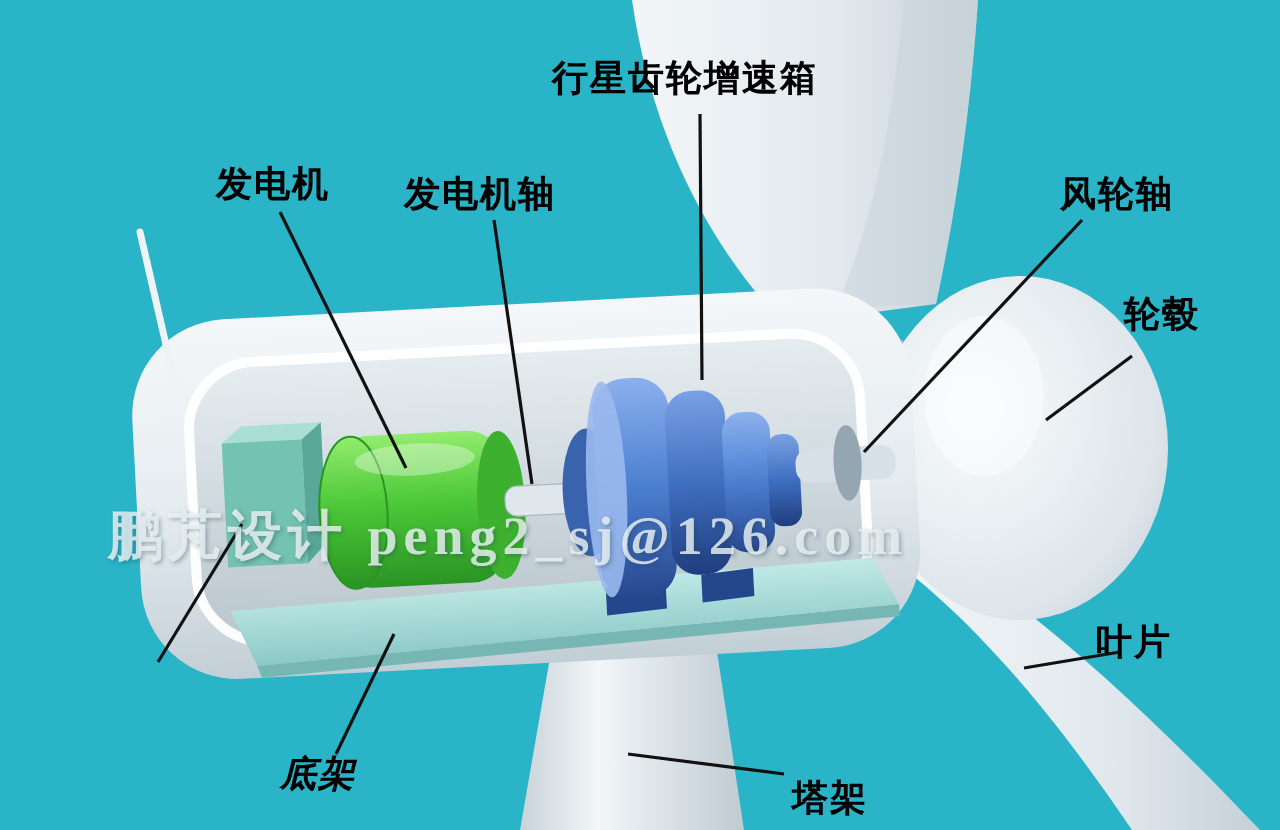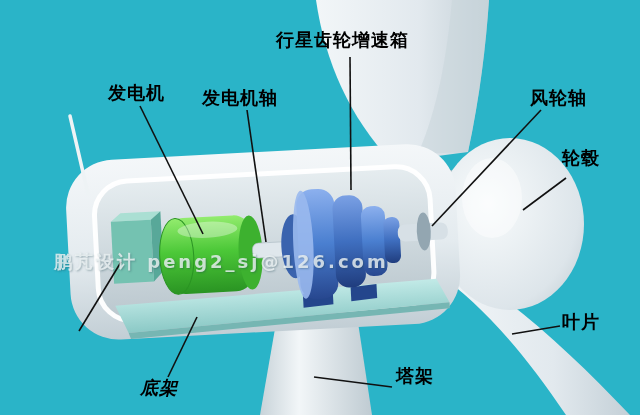--- a/index.html
+++ b/index.html
@@ -16,26 +16,27 @@
     font-size:18px;
     font-weight:bold;
     color:#000;
     white-space:nowrap;
     line-height:1.1;
     letter-spacing:1px;
   }
   .watermark{
     position:absolute;
     left:54px;top:250px;
-    font-size:18px;
+    font-size:27px;
     font-weight:bold;
     letter-spacing:3px;
     color:rgba(235,241,243,0.82);
     text-shadow:1px 1px 2px rgba(30,70,80,0.35);
     white-space:nowrap;
+    font-family:Liberation Serif, serif;
   }
 </style>
 </head>
 <body>
 
 <div class="stage">
 
   <svg width="640" height="415" viewBox="0 0 640 415">
     <defs>
       <linearGradient id="whiteV" x1="0" y1="0" x2="0" y2="1">
@@ -160,18 +161,18 @@
       <line x1="79" y1="331" x2="121" y2="262"></line>
     </g>
   </svg>
 
   <div class="lbl" style="left:276px;top:30px;">行星齿轮增速箱</div>
   <div class="lbl" style="left:202px;top:88px;">发电机轴</div>
   <div class="lbl" style="left:108px;top:83px;">发电机</div>
   <div class="lbl" style="left:530px;top:88px;">风轮轴</div>
   <div class="lbl" style="left:562px;top:148px;">轮毂</div>
   <div class="lbl" style="left:140px;top:378px;font-style:italic;">底架</div>
-  <div class="lbl" style="left:396px;top:366px;">塔架</div>
-  <div class="lbl" style="left:562px;top:312px;">叶片</div>
+  <div class="lbl" style="left:396px;top:390px;">塔架</div>
+  <div class="lbl" style="left:548px;top:312px;">叶片</div>
 
   <div class="watermark">鹏芃设计 peng2_sj@126.com</div>
 
 </div>
 
 </body></html>

